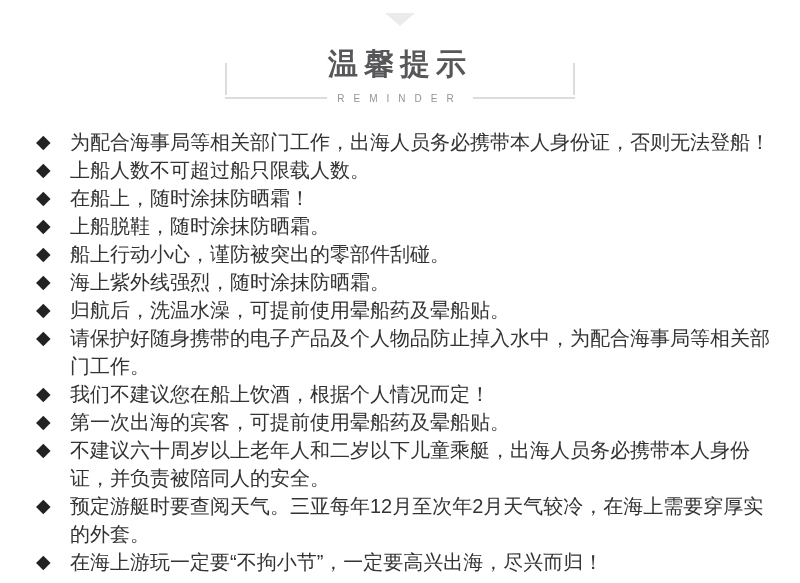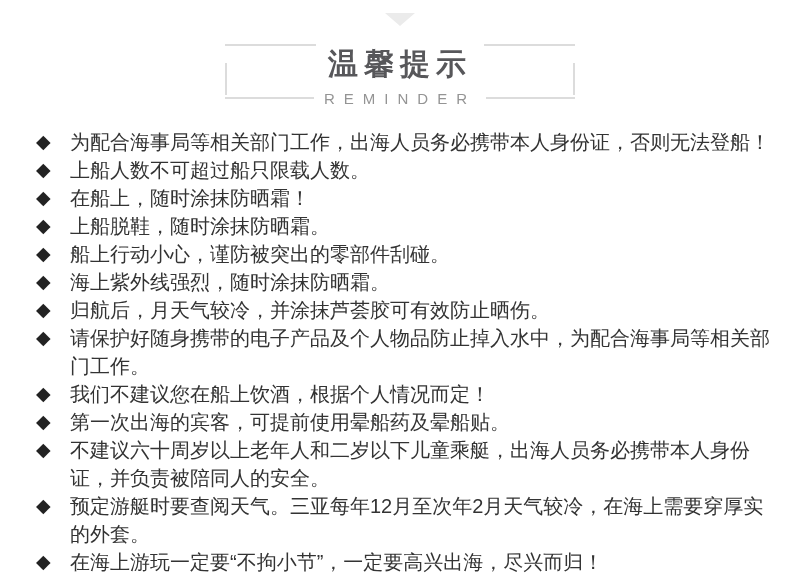--- a/index.html
+++ b/index.html
@@ -23,22 +23,23 @@
     border-top: 13px solid #ebebeb;
   }
 
   .title-block {
     position: relative;
     width: 350px;
     margin: 18px auto 0 auto;
   }
   .row-title {
     display: flex;
-    align-items: flex-start;
+    align-items: center;
     height: 38px;
+    flex-direction: column;
   }
   .row-subtitle {
     display: flex;
     align-items: center;
     height: 16px;
     margin-top: 8px;
   }
   .hline {
     flex: 1;
     height: 2px;
@@ -47,21 +48,21 @@
   .main-title {
     margin: 0 12px;
     font-size: 30px;
     font-weight: bold;
     color: #57575a;
     letter-spacing: 6px;
     white-space: nowrap;
   }
   .sub-title {
     margin: 0 10px;
-    font-size: 15px;
+    font-size: 10px;
     color: #949494;
     letter-spacing: 9px;
     white-space: nowrap;
   }
   .vline {
     position: absolute;
     width: 2px;
     background: #dcdcdc;
     top: 19px;
     height: 32px;
@@ -133,21 +134,21 @@
   <div class="notice-item">
     <span class="bullet">◆</span>
     <span class="notice-text">船上行动小心，谨防被突出的零部件刮碰。</span>
   </div>
   <div class="notice-item">
     <span class="bullet">◆</span>
     <span class="notice-text">海上紫外线强烈，随时涂抹防晒霜。</span>
   </div>
   <div class="notice-item">
     <span class="bullet">◆</span>
-    <span class="notice-text">归航后，月天气较冷，并涂抹芦荟胶可有效防止晒伤。</span>
+    <span class="notice-text">归航后，洗温水澡，可提前使用晕船药及晕船贴。</span>
   </div>
   <div class="notice-item">
     <span class="bullet">◆</span>
     <span class="notice-text">请保护好随身携带的电子产品及个人物品防止掉入水中，为配合海事局等相关部门工作。</span>
   </div>
   <div class="notice-item">
     <span class="bullet">◆</span>
     <span class="notice-text">我们不建议您在船上饮酒，根据个人情况而定！</span>
   </div>
   <div class="notice-item">

